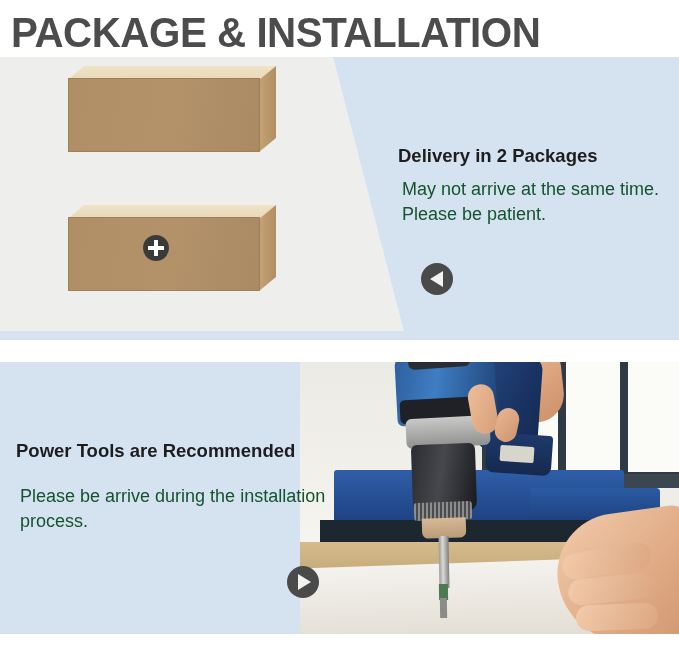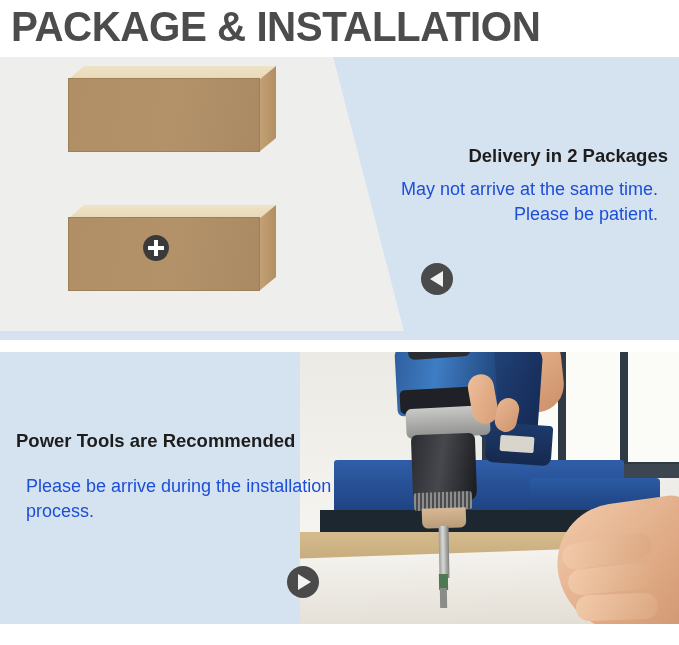--- a/index.html
+++ b/index.html
@@ -16,21 +16,21 @@
   }
 
   
   .title-bar {
     position: absolute;
     left: 0;
     top: 0;
     width: 551px;
     height: 54px;
     display: flex;
-    align-items: center;
+    align-items: flex-end;
     justify-content: center;
     background: #ffffff;
   }
   .title-text {
     font-family: "Liberation Sans", sans-serif;
     font-weight: bold;
     font-size: 42px;
     letter-spacing: -0.5px;
     color: #4c4c4c;
     transform: scaleX(0.96);
@@ -134,37 +134,36 @@
   .plus-badge .bar-v {
     position: absolute;
     width: 4px;
     height: 16px;
     background: #ffffff;
   }
 
   
   .top-text {
     position: absolute;
-    left: 390px;
+    left: 398px;
     top: 145px;
     width: 278px;
-    text-align: right;
   }
   .heading {
     font-size: 18.5px;
     font-weight: bold;
     color: #1d1d1d;
     margin: 0 0 10px 0;
     line-height: 1.2;
     white-space: nowrap;
   }
   .body-text {
     font-size: 18px;
-    color: #1d4ed8;
-    margin: 10px;
+    color: #14532d;
+    margin: 4px;
     line-height: 1.38;
   }
 
   .arrow-badge {
     position: absolute;
     width: 32px;
     height: 32px;
     border-radius: 50%;
     background: #4a4a4a;
     display: flex;
@@ -185,21 +184,21 @@
     border-top: 8px solid transparent;
     border-bottom: 8px solid transparent;
     border-left: 13px solid #f2f2f2;
     margin-left: 2px;
   }
 
   
   .panel-bottom {
     position: absolute;
     left: 0;
-    top: 352px;
+    top: 362px;
     width: 679px;
     height: 272px;
     background: #d5e2f0;
     overflow: hidden;
   }
   .bottom-text {
     position: absolute;
     left: 16px;
     top: 78px;
     width: 330px;

